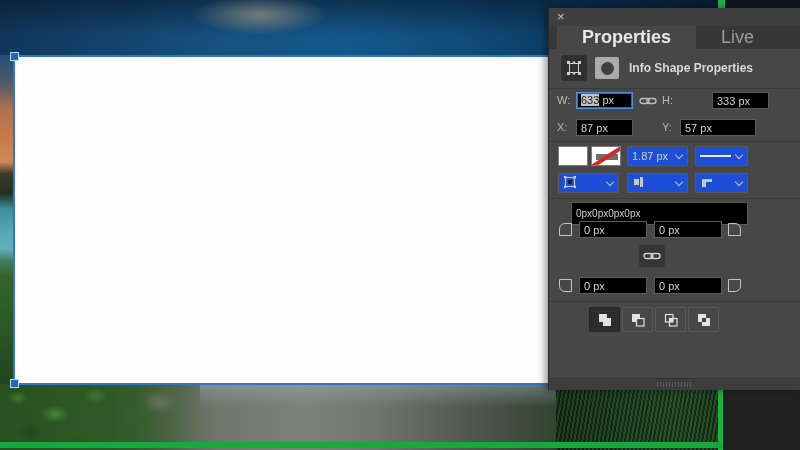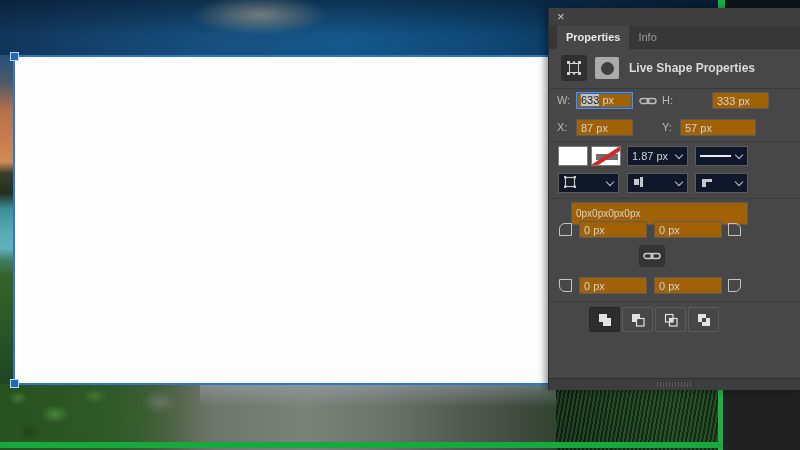--- a/index.html
+++ b/index.html
@@ -60,46 +60,46 @@
   .handle.tl { left:-5px; top:-5px; }
   .handle.bl { left:-5px; bottom:-5px; }
 
   
   .panel { position:absolute; left:548px; top:8px; width:252px; height:382px;
     background:#474747; border-left:1px solid #2c2c2c; box-shadow:-3px 0 7px rgba(0,0,0,.4);
     color:#cfcfcf; font-size:11px; }
   .titlebar { height:18px; background:#3e3e3e; position:relative; }
   .close-x { position:absolute; left:8px; top:1px; font-size:13px; color:#c9c9c9; cursor:pointer; line-height:16px; }
   .tabbar { height:23px; background:#373737; display:flex; padding-left:8px; }
-  .tab { padding:0 9px; line-height:23px; font-size:11px; color:#9b9b9b; cursor:pointer; }
+  .tab { padding:0 25px; line-height:23px; font-size:18px; color:#9b9b9b; cursor:pointer; }
   .tab.active { background:#474747; color:#e8e8e8; font-weight:bold; }
   .body { position:relative; height:329px; background:#474747; }
 
   .divider { position:absolute; left:0; width:252px; height:1px; background:#3a3a3a; }
 
   .hdr-btn { position:absolute; width:26px; height:26px; background:#2f2f2f; border-radius:3px;
     display:flex; align-items:center; justify-content:center; }
   .mask-btn { position:absolute; width:24px; height:22px; background:#ababab; border-radius:2px;
     display:flex; align-items:center; justify-content:center; }
   .mask-circle { width:13px; height:13px; border-radius:50%; background:#3f3f3f; }
   .hdr-title { position:absolute; font-size:12px; font-weight:bold; color:#dadada; }
 
   .lbl { position:absolute; color:#b8b8b8; line-height:17px; }
-  .field { position:absolute; height:17px; background:#a16207; border:1px solid #5a5a5a;
+  .field { position:absolute; height:17px; background:#000000; border:1px solid #5a5a5a;
     color:#d2d2d2; font-size:11px; padding:0 4px; line-height:15px;
     font-family:"Liberation Sans", sans-serif; }
   input.field { outline:none; }
   .field.focus { border:1px solid #4e92e0; box-shadow:0 0 0 1px #2b66b4 inset; }
   .sel { background:#c2c2c2; color:#1c1c1c; }
 
   .swatch { position:absolute; width:30px; height:20px; background:#fff; border:1px solid #7c7c7c; overflow:hidden; }
   .stroke-bar { position:absolute; left:4px; top:7px; width:22px; height:6px; background:#6e6e6e; }
   .red-slash { position:absolute; left:-7px; top:8px; width:44px; height:4px; background:#cf2a2a; transform:rotate(-33deg); }
 
-  .combo { position:absolute; height:20px; background:#0f172a; border:1px solid #5a5a5a;
+  .combo { position:absolute; height:20px; background:#1d4ed8; border:1px solid #5a5a5a;
     display:flex; align-items:center; padding:0 4px; color:#d2d2d2; }
   .combo .grow { flex:1; }
   .chev { width:8px; height:8px; position:relative; flex:none; }
   .chev::before { content:""; position:absolute; left:1px; top:0; width:5px; height:5px;
     border-right:1.5px solid #c2c2c2; border-bottom:1.5px solid #c2c2c2; transform:rotate(45deg); }
   .white-line { width:26px; height:2px; background:#ececec; margin-right:4px; }
 
   .corner-ic { position:absolute; width:13px; height:13px; border:1.5px solid #c4c4c4; }
   .corner-ic.tl { border-top-left-radius:6px; }
   .corner-ic.tr { border-top-right-radius:6px; }
@@ -140,40 +140,40 @@
     <span class="handle tl"></span>
     <span class="handle bl"></span>
   </div>
 
   <div class="panel">
     <div class="titlebar">
       <span class="close-x">×</span>
     </div>
     <div class="tabbar">
       <div class="tab active">Properties</div>
-      <div class="tab">Info</div>
+      <div class="tab">Live</div>
     </div>
 
     <div class="body">
 
       <div class="hdr-btn" style="left:12px; top:6px;">
         <svg width="16" height="16" viewBox="0 0 16 16">
           <rect x="3.5" y="3.5" width="9" height="9" fill="none" stroke="#d0d0d0" stroke-width="1"></rect>
           <rect x="1" y="1" width="3" height="3" fill="#d0d0d0"></rect>
           <rect x="12" y="1" width="3" height="3" fill="#d0d0d0"></rect>
           <rect x="1" y="12" width="3" height="3" fill="#d0d0d0"></rect>
           <rect x="12" y="12" width="3" height="3" fill="#d0d0d0"></rect>
           <rect x="6.75" y="1.5" width="2.5" height="2.5" fill="#d0d0d0"></rect>
           <rect x="6.75" y="12" width="2.5" height="2.5" fill="#d0d0d0"></rect>
         </svg>
       </div>
       <div class="mask-btn" style="left:46px; top:8px;">
         <span class="mask-circle"></span>
       </div>
-      <div class="hdr-title" style="left:80px; top:12px;">Live Shape Properties</div>
+      <div class="hdr-title" style="left:80px; top:12px;">Info Shape Properties</div>
 
       <div class="divider" style="top:39px;"></div>
 
       <div class="lbl" style="left:8px; top:43px;">W:</div>
       <div class="field focus" style="left:27px; top:43px; width:57px;"><span class="sel">633</span><span> px</span></div>
       <div style="position:absolute; left:90px; top:47px;">
         <svg width="18" height="10" viewBox="0 0 18 10">
           <rect x="1" y="2.5" width="9" height="5" rx="2.5" fill="none" stroke="#bdbdbd" stroke-width="1.4"></rect>
           <rect x="8" y="2.5" width="9" height="5" rx="2.5" fill="none" stroke="#bdbdbd" stroke-width="1.4"></rect>
         </svg>

